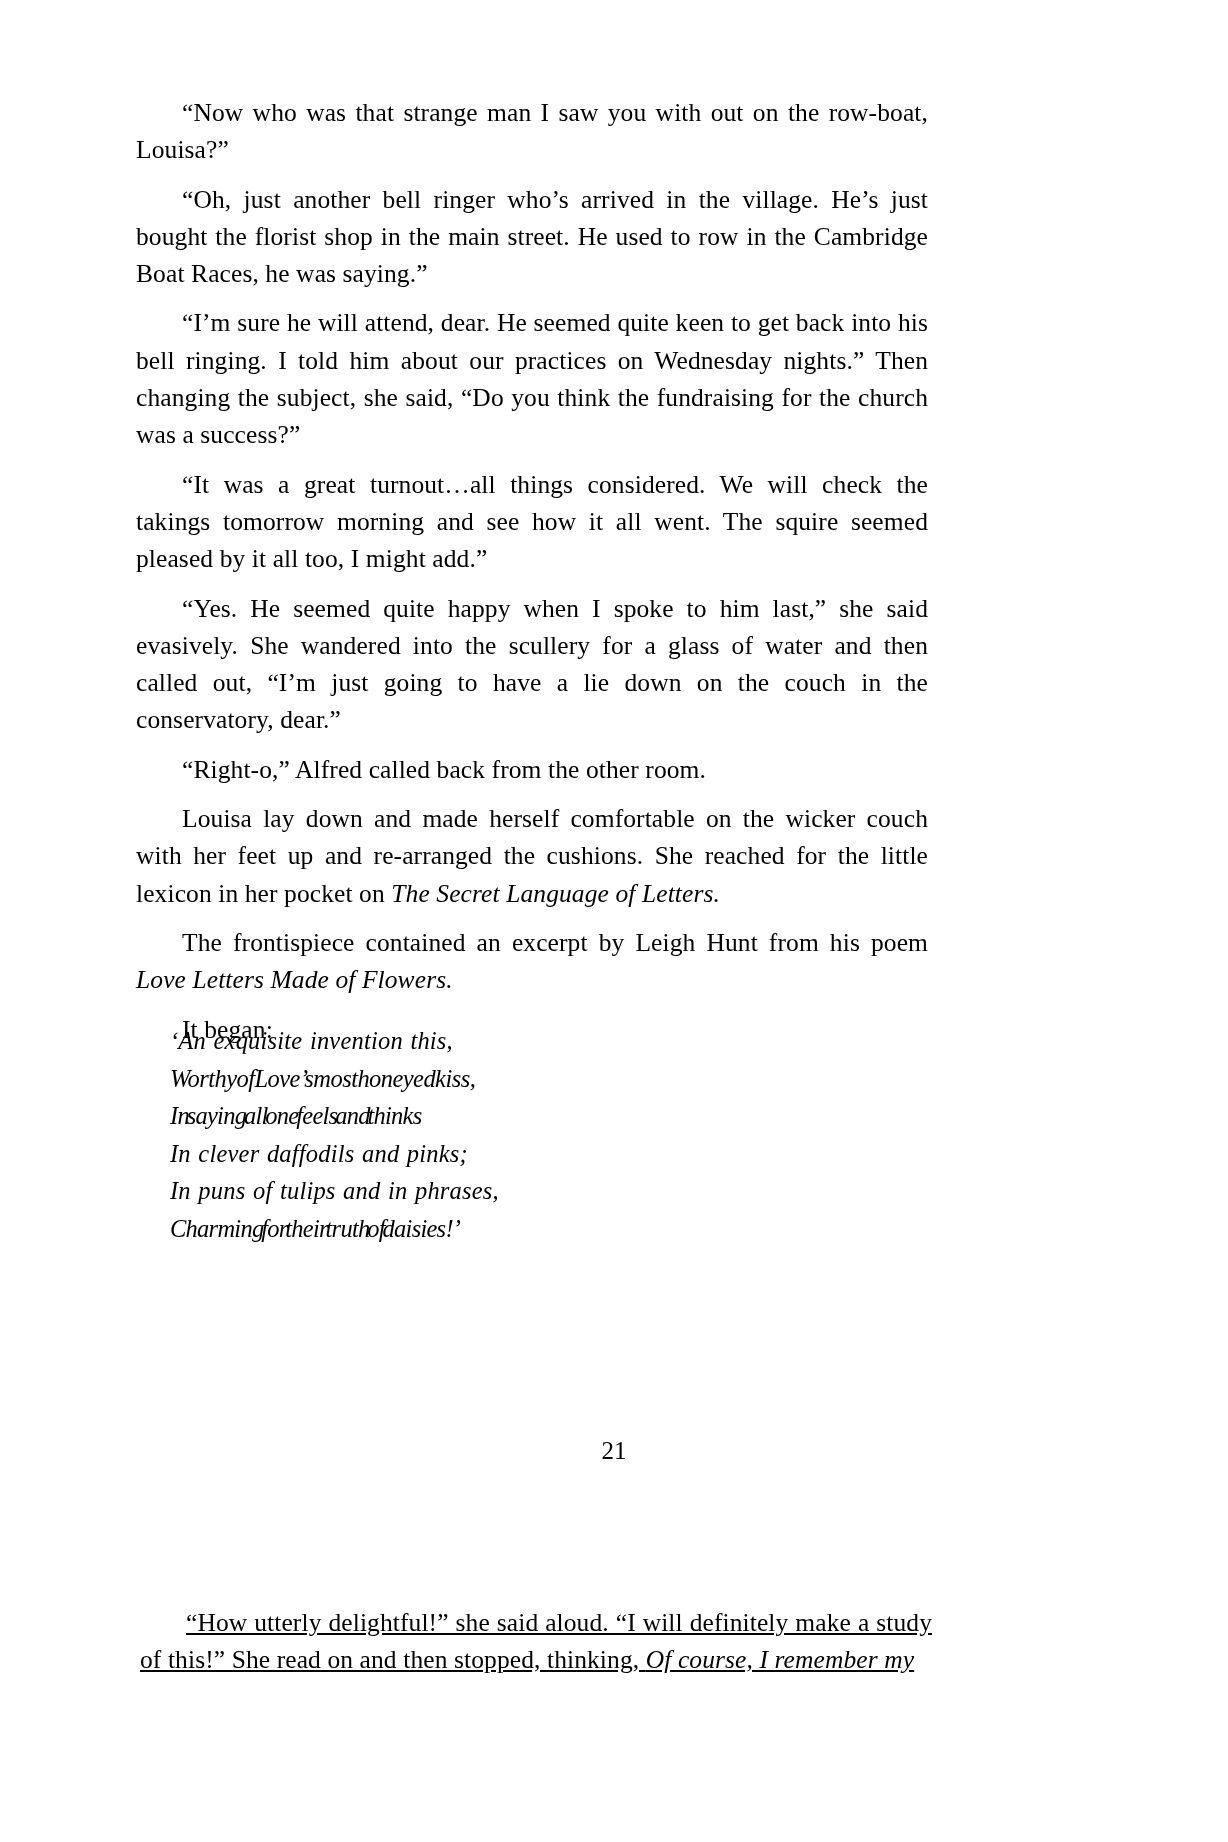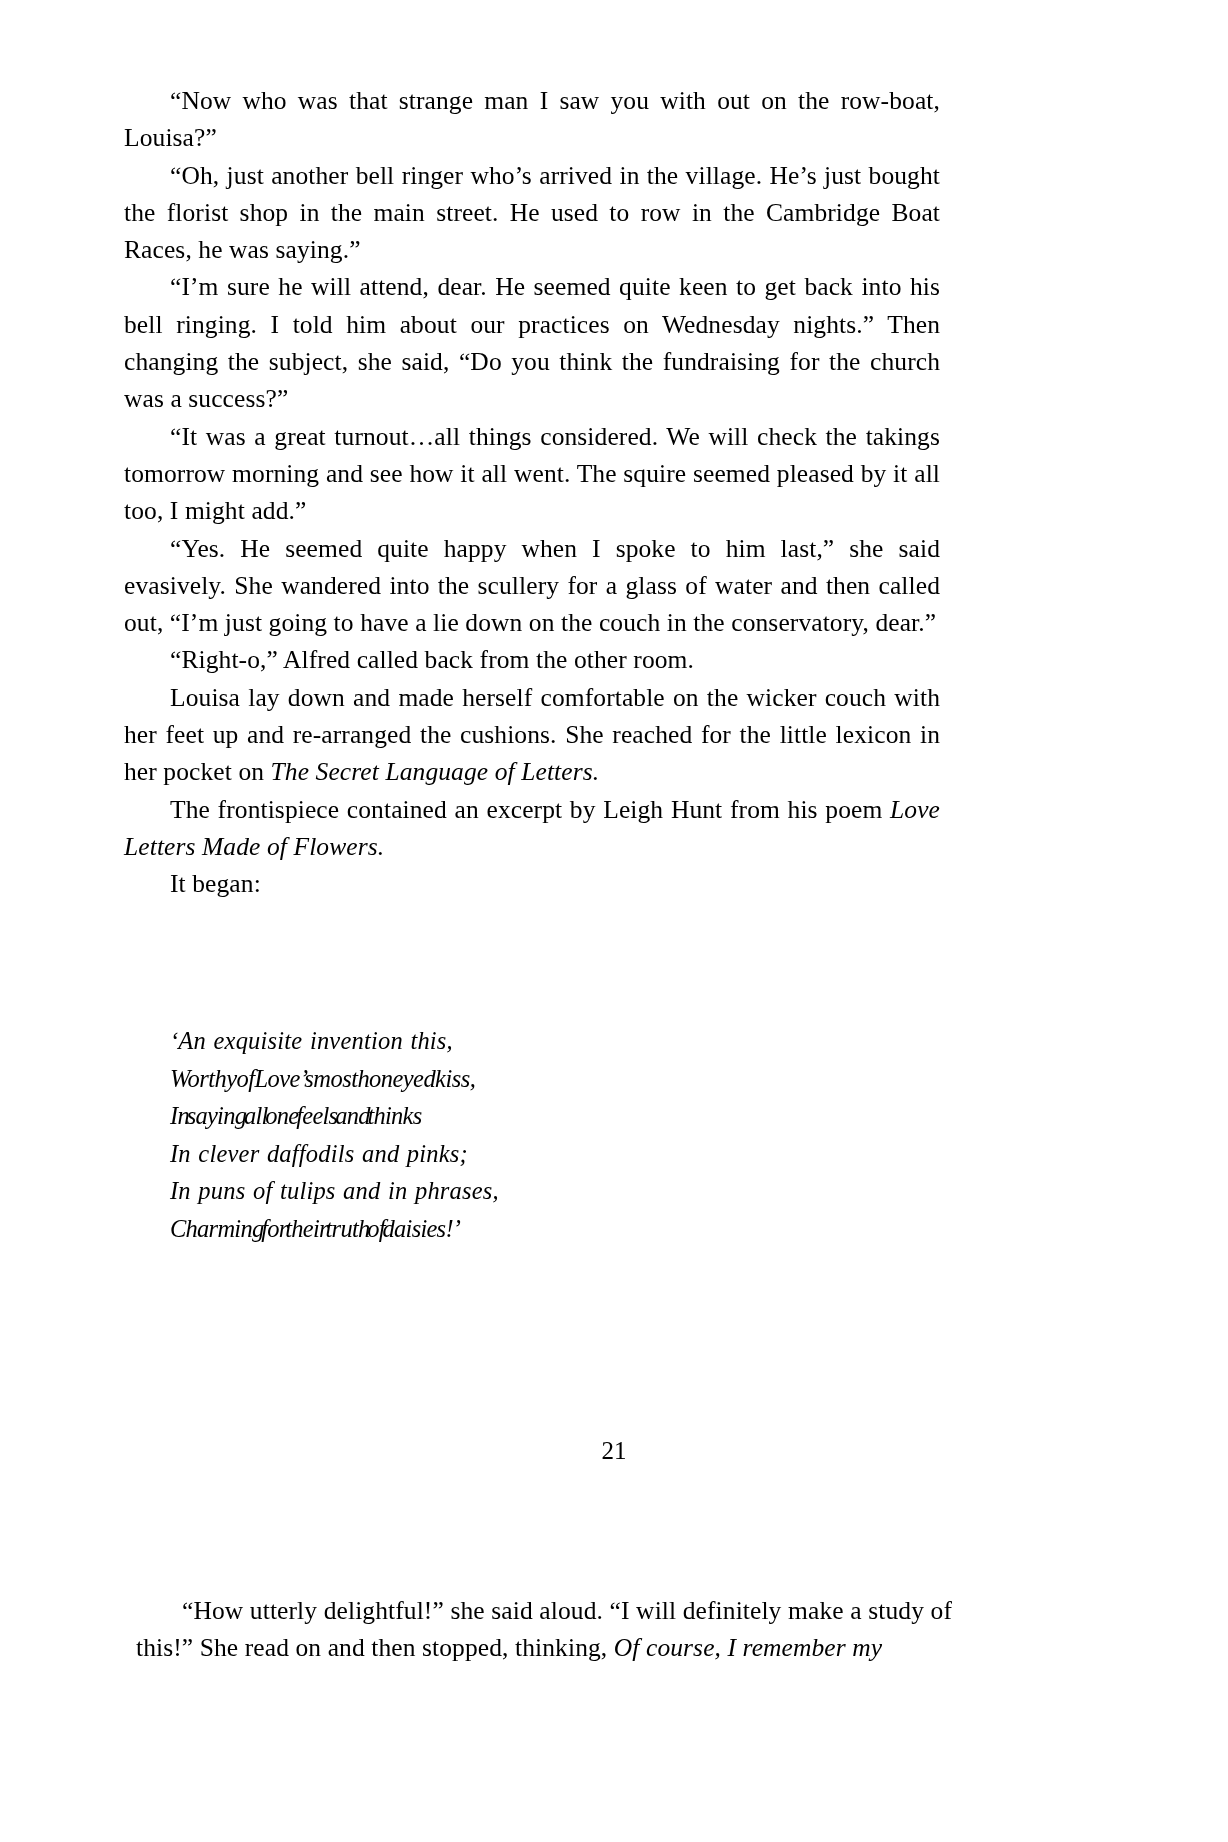--- a/index.html
+++ b/index.html
@@ -19,21 +19,21 @@
     box-sizing: border-box;
     overflow: hidden;
   }
   .text-column {
     position: absolute;
     left: 124px;
     top: 82px;
     width: 816px;
   }
   p.body-para {
-    margin: 0;
+    margin: 12px;
     font-size: 25.5px;
     line-height: 37.3px;
     text-align: justify;
     text-indent: 46px;
     hyphens: none;
     -webkit-hyphens: none;
     letter-spacing: 0.1px;
   }
   
   i, .ital {
@@ -55,23 +55,24 @@
     white-space: pre;
   }
   
   .poem li.squeeze-1 { letter-spacing: -0.35px; word-spacing: -4.0px; }
   .poem li.squeeze-2 { letter-spacing: -0.55px; word-spacing: -5.6px; }
   .poem li.squeeze-3 { letter-spacing: -0.75px; word-spacing: -7.6px; }
   .poem li.normal    { letter-spacing: 0.2px;   word-spacing: 1.2px; }
 
   .tail-column {
     position: absolute;
-    left: 136px;
+    left: 128px;
     top: 1592px;
     width: 816px;
+    text-decoration: underline;
   }
   .page-number {
     position: absolute;
     left: 0;
     right: 0;
     top: 1436px;
     text-align: center;
     font-size: 25px;
     line-height: 30px;
   }

